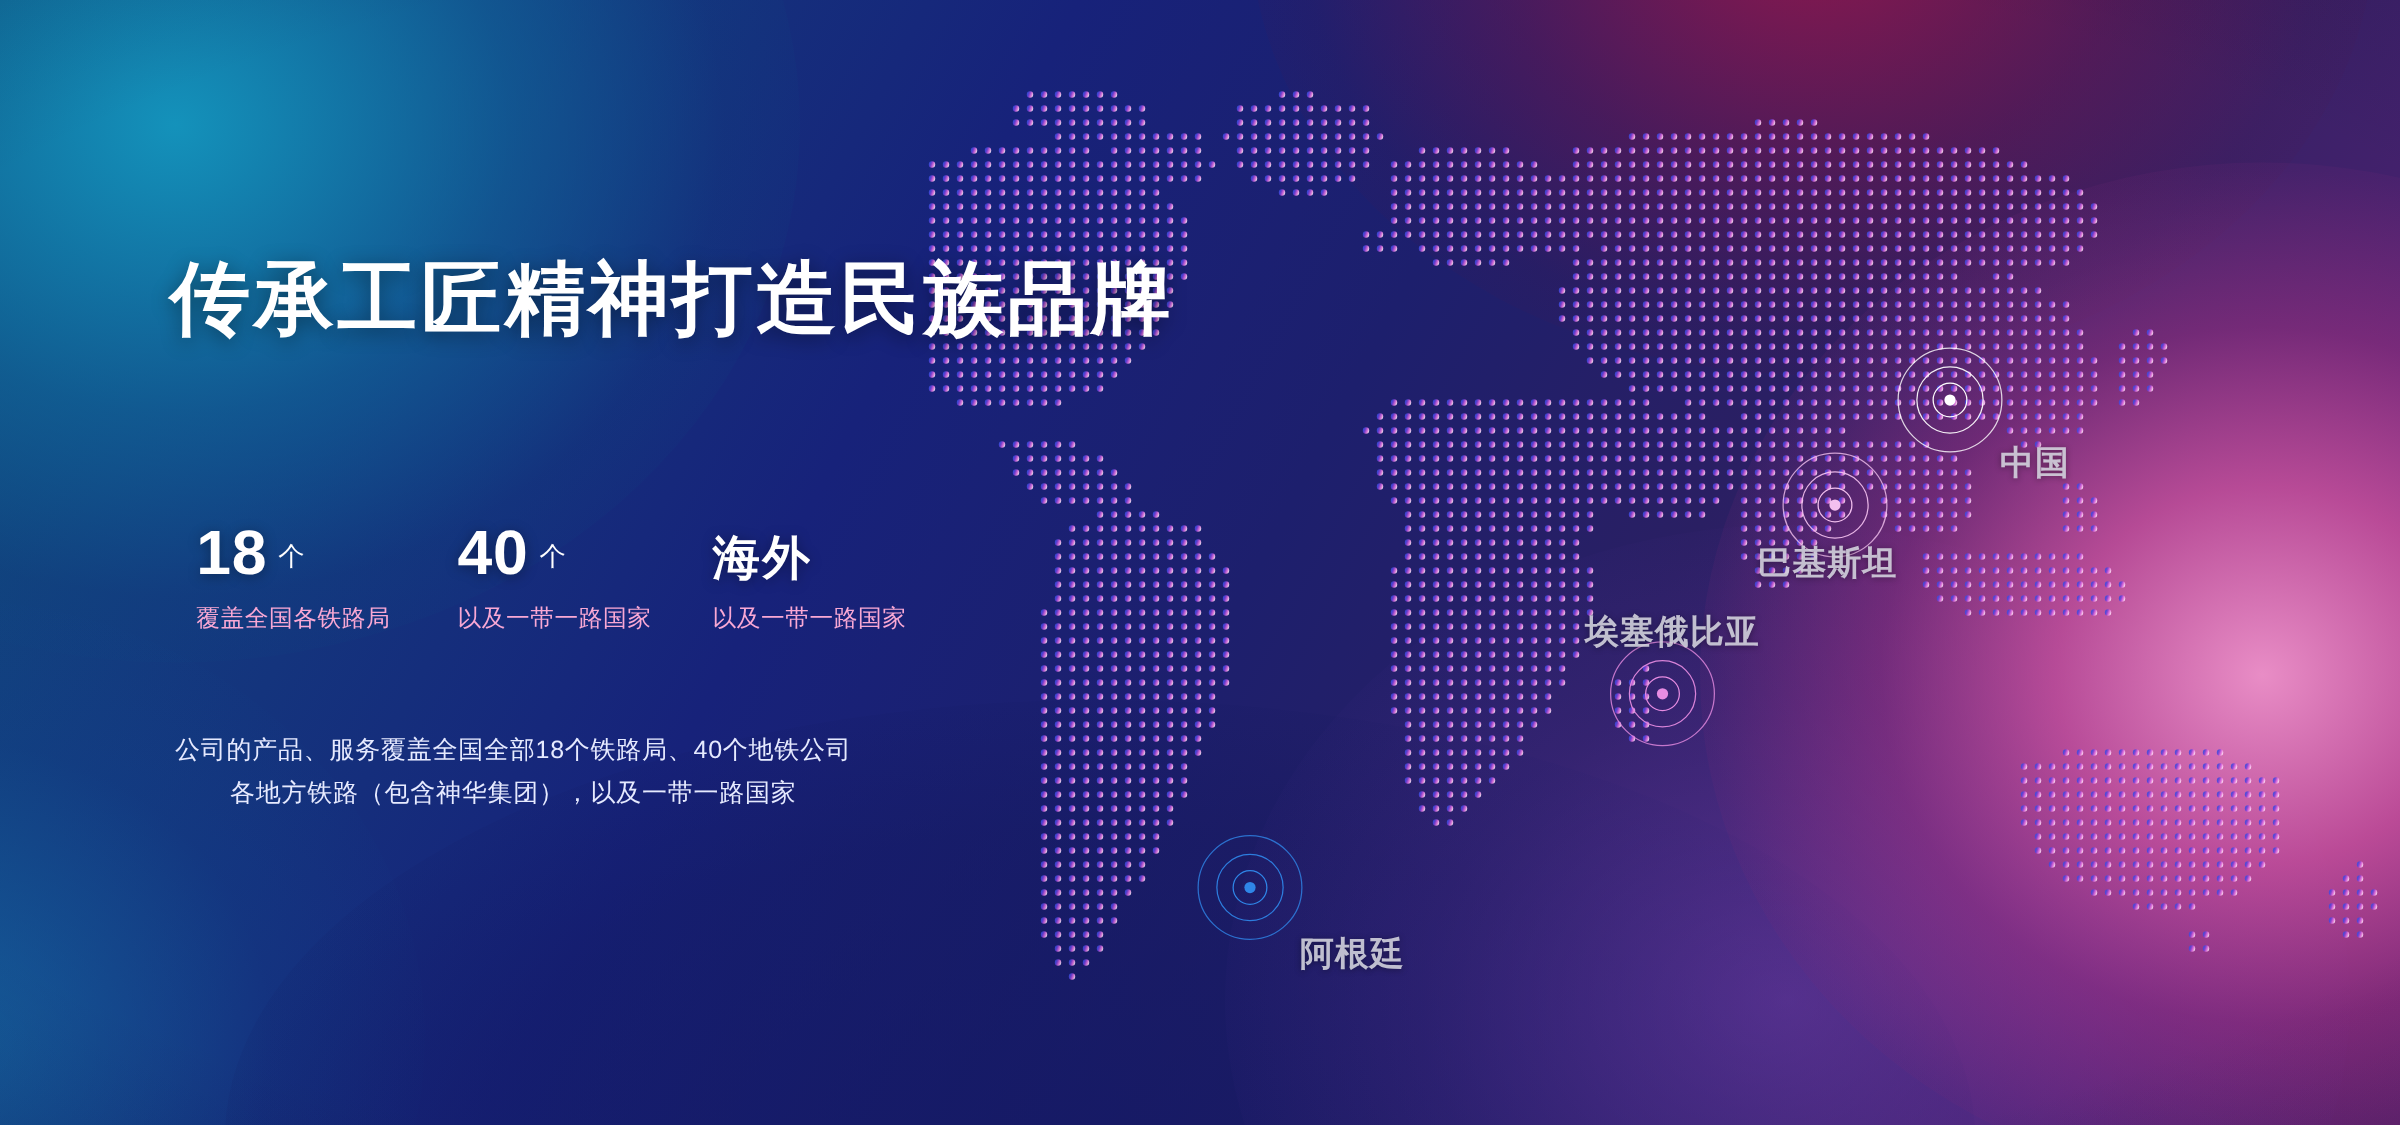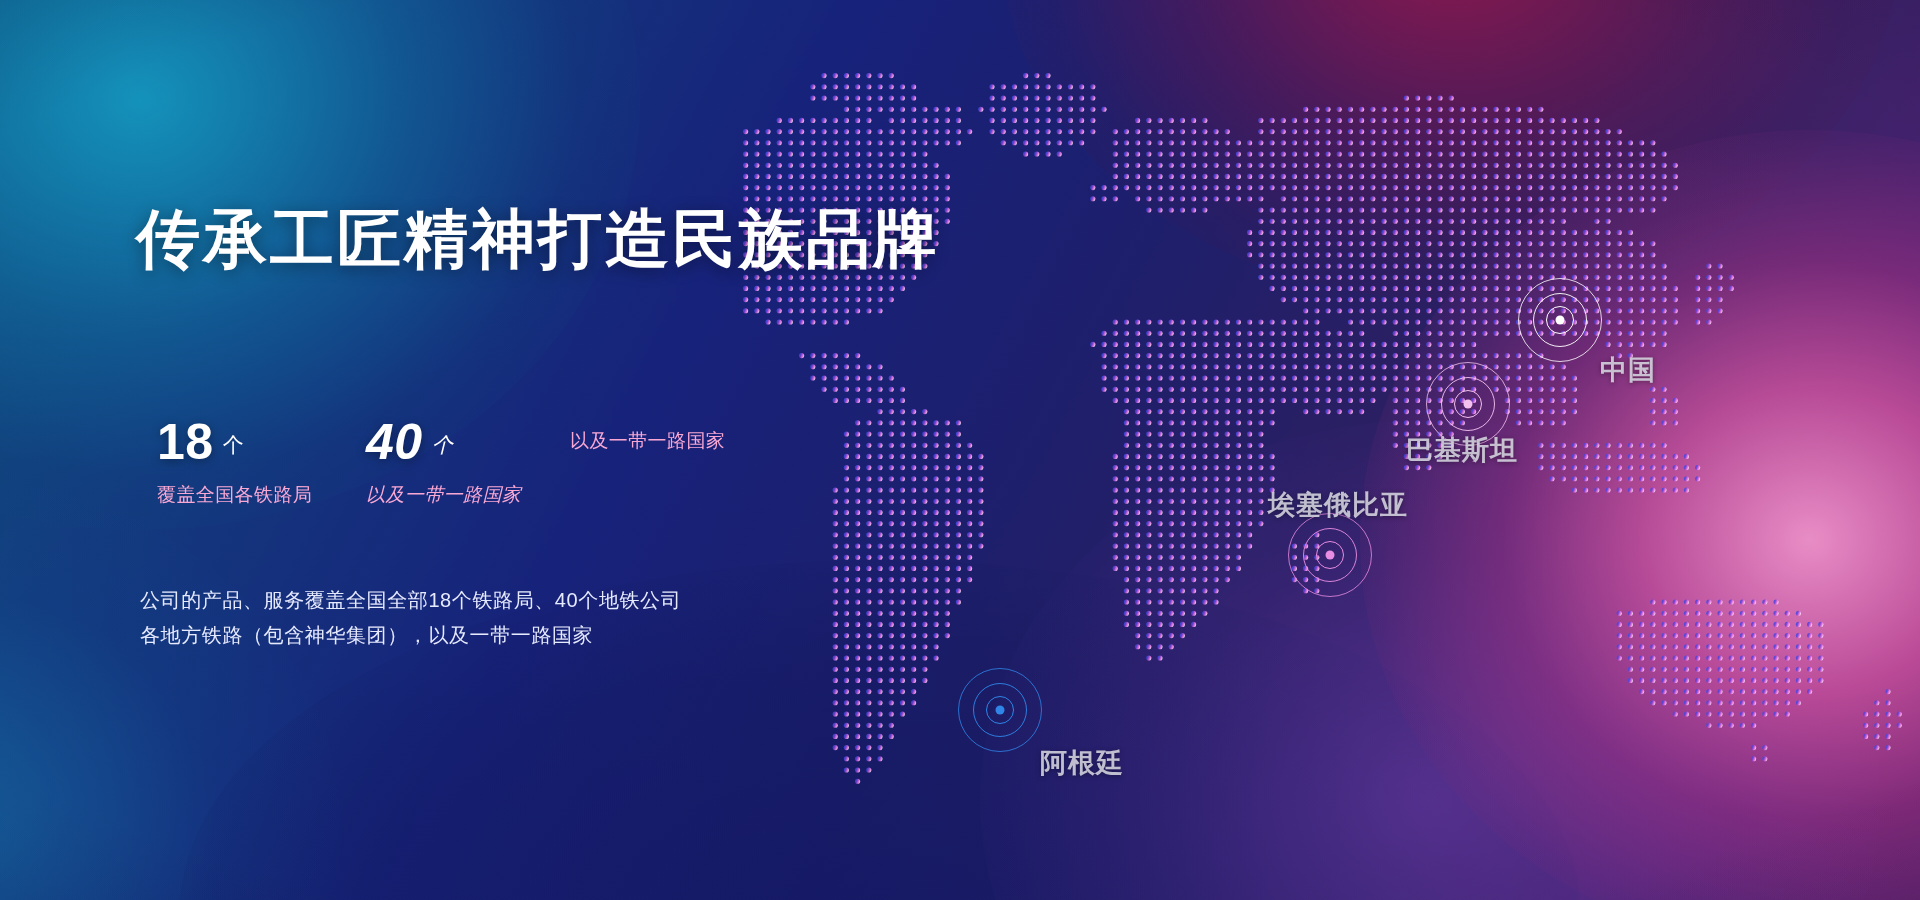--- a/index.html
+++ b/index.html
@@ -73,21 +73,21 @@
   .stat-unit{font-size:21px;font-weight:400;color:#fff;
     margin-left:9px;margin-bottom:7px;}
   .stat-word{font-size:38px;font-weight:700;color:#fff;line-height:1;
     letter-spacing:2px;text-shadow:0 2px 10px rgba(0,0,0,.35);}
   .stat-desc{margin-top:16px;font-size:19px;font-weight:400;
     color:#f9a8d4;letter-spacing:.4px;white-space:nowrap;}
 
   .para{position:absolute;top:583px;left:4px;
     font-size:20px;font-weight:400;color:#e6eaff;
     line-height:35px;letter-spacing:.6px;}
-  .para div{white-space:nowrap;}
+  .para div{white-space:nowrap;text-align:center;}
 </style>
 </head>
 <body>
 
 <div class="stage">
 
   <div class="bg-base"></div>
   <div class="glow glow-teal"></div>
   <div class="glow glow-teal2"></div>
   <div class="glow glow-navy-bottom"></div>
@@ -2709,28 +2709,31 @@
 
 
     <div class="stats" id="stats-row" style="position: absolute;">
         <div class="stat" style="margin-left: 1px; min-width: 160px; position: absolute; left: 16px; top: 0px;">
           <div class="stat-top">
             <span class="stat-num">18</span>
             <span class="stat-unit">个</span>
           </div>
           <div class="stat-desc">覆盖全国各铁路局</div>
         </div>
-        <div class="stat" style="margin-left: 0px; min-width: 160px; position: absolute; left: 226px; top: 0px; font-style: italic;">
+        <div class="stat" style="margin-left: 0px; min-width: 160px; position: absolute; left: 226px; top: 0px;">
           <div class="stat-top">
             <span class="stat-num">40</span>
             <span class="stat-unit">个</span>
           </div>
           <div class="stat-desc">以及一带一路国家</div>
         </div>
         <div class="stat" style="margin-left: 0px; min-width: 160px; position: absolute; left: 430px; top: 0px;">
+          <div class="stat-top">
+            <span class="stat-word">海外</span>
+          </div>
           <div class="stat-desc">以及一带一路国家</div>
         </div>
       </div>
 
     <div class="para" id="para-block">
         <div>公司的产品、服务覆盖全国全部18个铁路局、40个地铁公司</div>
         <div>各地方铁路（包含神华集团），以及一带一路国家</div>
       </div>
   </div>
 </div>

